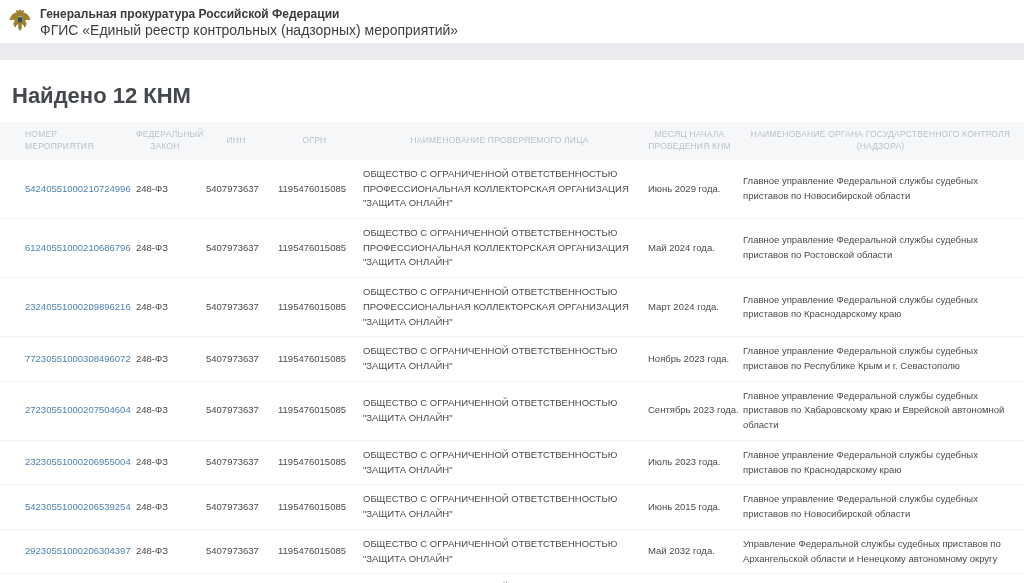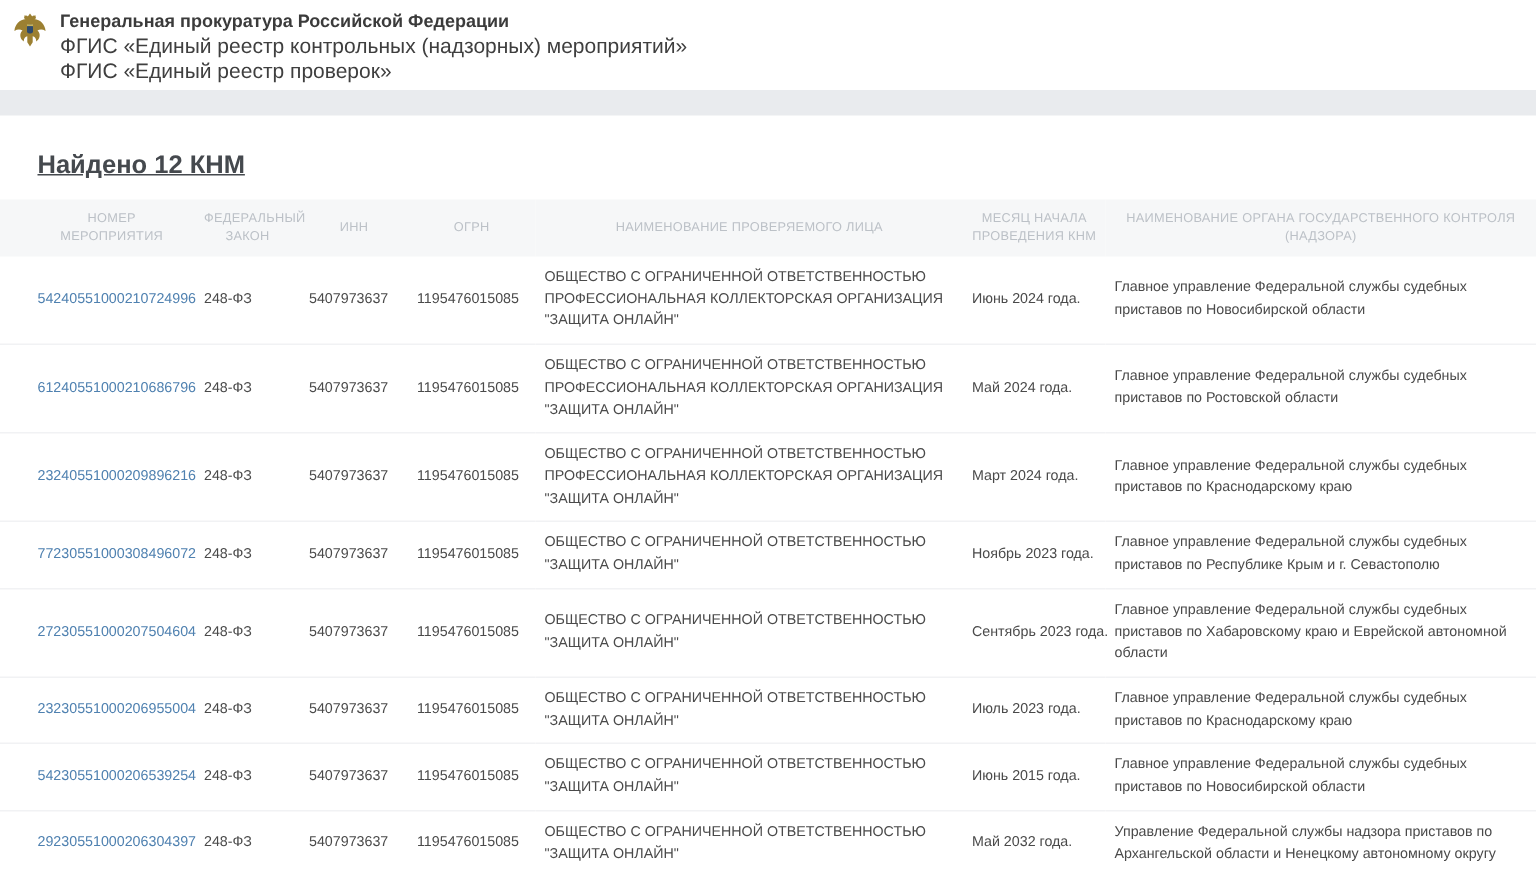--- a/index.html
+++ b/index.html
@@ -17,23 +17,22 @@
     background: #ffffff;
   }
   .logo { width: 24px; height: 26px; flex: 0 0 auto; margin-top: 1px; }
   .site-header-text { display: flex; flex-direction: column; }
   .org-title { font-size: 12px; font-weight: bold; color: #3b3b3b; line-height: 1.25; }
   .system-line { font-size: 14px; color: #3f3f3f; line-height: 1.22; }
   .top-band { height: 17px; background: #e9ebee; width: 100%; }
 
   
   .results-title {
-    font-size: 17px; font-weight: bold; color: #45494e;
-    margin: 23px 0 13px 25px;
-    text-decoration: underline;
+    font-size: 22px; font-weight: bold; color: #45494e;
+    margin: 23px 0 13px 12px;
   }
   table { border-collapse: collapse; width: 1024px; table-layout: fixed; }
   thead th {
     background: #f6f7f8;
     color: #bcc1c7;
     font-size: 8.5px;
     font-weight: normal;
     text-transform: uppercase;
     text-align: center;
     vertical-align: middle;
@@ -51,21 +50,21 @@
     color: #4a4a4a;
   }
   tbody tr:last-child td { border-bottom: none; }
   .col-number  { width: 130px; }
   .col-law     { width: 70px;  }
   .col-inn     { width: 72px;  }
   .col-ogrn    { width: 85px;  }
   .col-name    { width: 285px; }
   .col-month   { width: 95px;  }
   .col-auth    { width: auto;  }
-  th.h-number { text-align: center; padding-left: 25px; }
+  th.h-number { text-align: left; padding-left: 25px; }
   td.c-number { padding-left: 25px; }
   td.c-month  { white-space: nowrap; }
   td.c-auth   { }
   a.event-link {
     color: var(--link-color, #4f81b0);
     text-decoration: none;
     cursor: pointer;
     margin-top: 31px;
   }
 </style>
@@ -76,21 +75,20 @@
   <svg class="logo" viewBox="0 0 24 26" xmlns="http://www.w3.org/2000/svg" aria-hidden="true">
     <path fill="#9c8032" d="M12 1 L10.4 3.2 L8.2 2.2 L9.2 4.6 C5 5 2 8.2 1.6 12.6 C3.6 11.4 5.6 11.4 7 12.4 C4.6 14.6 5.4 18.2 7.8 19.6 C7.9 17.6 8.9 16.4 10.2 16.2 L10.2 20.2 L12 23 L13.8 20.2 L13.8 16.2 C15.1 16.4 16.1 17.6 16.2 19.6 C18.6 18.2 19.4 14.6 17 12.4 C18.4 11.4 20.4 11.4 22.4 12.6 C22 8.2 19 5 14.8 4.6 L15.8 2.2 L13.6 3.2 Z"></path>
     <circle cx="9.4" cy="3.6" r="1.3" fill="#9c8032"></circle>
     <circle cx="14.6" cy="3.6" r="1.3" fill="#9c8032"></circle>
     <rect x="10" y="8.2" width="4" height="6.2" rx="1.6" fill="#2e4a6b"></rect>
     <path fill="#c8b25c" d="M10 8.2 h4 v1.2 h-4 z"></path>
   </svg>
   <div class="site-header-text">
     <div class="org-title">Генеральная прокуратура Российской Федерации</div>
     <div class="system-line">ФГИС «Единый реестр контрольных (надзорных) мероприятий»</div>
-    <div class="system-line">ФГИС «Единый реестр проверок»</div>
   </div>
 </header>
 
 <div class="top-band"></div>
 
 <main>
   <h1 class="results-title">Найдено 12 КНМ</h1>
 
   <table>
     <colgroup>
@@ -115,21 +113,21 @@
     </thead>
     <tbody>
         <tr>
       <td class="c-number">
         <a class="event-link" href="#">54240551000210724996</a>
       </td>
       <td>248-ФЗ</td>
       <td>5407973637</td>
       <td>1195476015085</td>
       <td>ОБЩЕСТВО С ОГРАНИЧЕННОЙ ОТВЕТСТВЕННОСТЬЮ ПРОФЕССИОНАЛЬНАЯ КОЛЛЕКТОРСКАЯ ОРГАНИЗАЦИЯ "ЗАЩИТА ОНЛАЙН"</td>
-      <td class="c-month">Июнь 2024 года.</td>
+      <td class="c-month">Июнь 2029 года.</td>
       <td class="c-auth">Главное управление Федеральной службы судебных приставов по Новосибирской области</td>
     </tr>
         <tr>
       <td class="c-number">
         <a class="event-link" href="#">61240551000210686796</a>
       </td>
       <td>248-ФЗ</td>
       <td>5407973637</td>
       <td>1195476015085</td>
       <td>ОБЩЕСТВО С ОГРАНИЧЕННОЙ ОТВЕТСТВЕННОСТЬЮ ПРОФЕССИОНАЛЬНАЯ КОЛЛЕКТОРСКАЯ ОРГАНИЗАЦИЯ "ЗАЩИТА ОНЛАЙН"</td>
@@ -193,21 +191,21 @@
     </tr>
         <tr>
       <td class="c-number">
         <a class="event-link" href="#">29230551000206304397</a>
       </td>
       <td>248-ФЗ</td>
       <td>5407973637</td>
       <td>1195476015085</td>
       <td>ОБЩЕСТВО С ОГРАНИЧЕННОЙ ОТВЕТСТВЕННОСТЬЮ "ЗАЩИТА ОНЛАЙН"</td>
       <td class="c-month">Май 2032 года.</td>
-      <td class="c-auth">Управление Федеральной службы надзора приставов по Архангельской области и Ненецкому автономному округу</td>
+      <td class="c-auth">Управление Федеральной службы судебных приставов по Архангельской области и Ненецкому автономному округу</td>
     </tr>
         <tr>
       <td class="c-number">
         
       </td>
       <td>248-ФЗ</td>
       <td>5407973637</td>
       <td>1195476015085</td>
       <td>ОБЩЕСТВО С ОГРАНИЧЕННОЙ ОТВЕТСТВЕННОСТЬЮ "ЗАЩИТА ОНЛАЙН"</td>
       <td class="c-month">Апрель 2023 года.</td>

